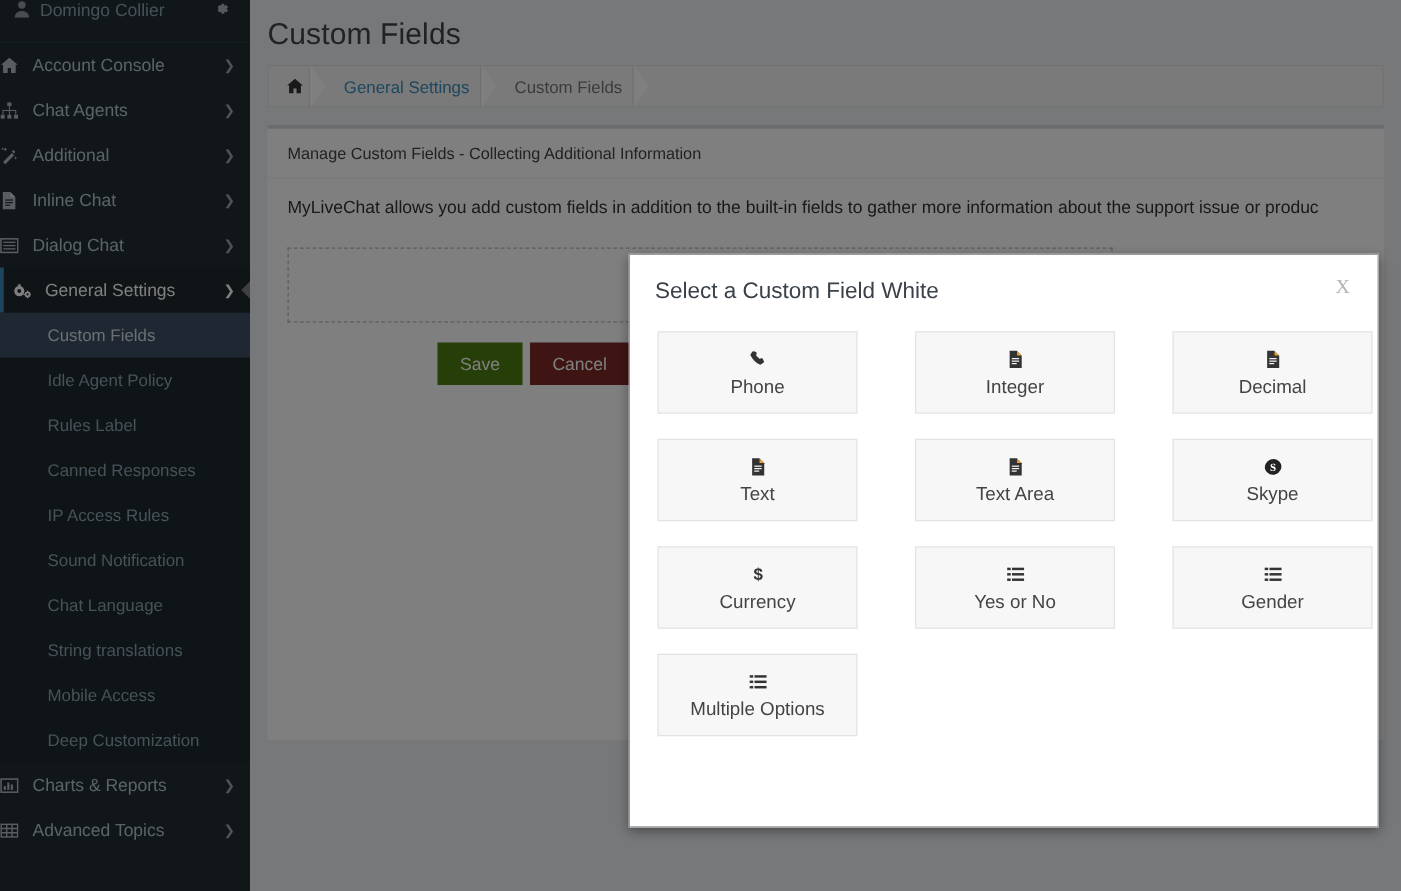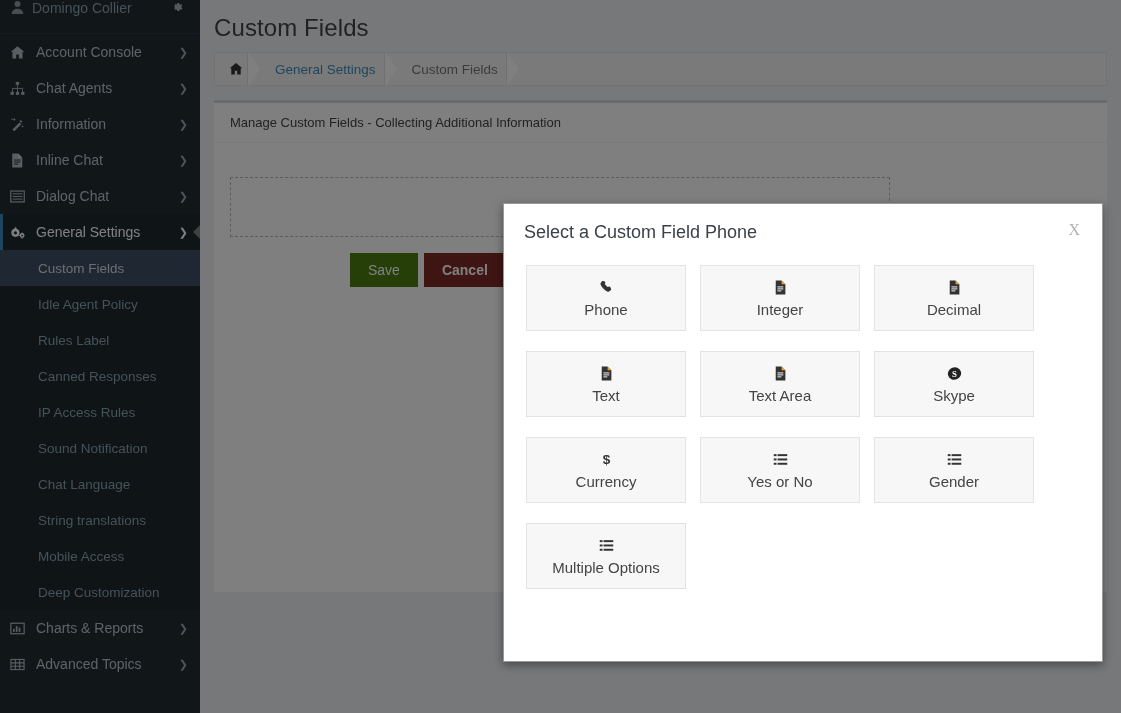--- a/index.html
+++ b/index.html
@@ -25,21 +25,21 @@
   }
   .user-icon { width: 22px; color: #8f9ba1; font-size: 15px; flex: 0 0 22px; }
   .user-name {
     color: #8aa4b1; font-size: 14px; flex: 1 1 auto;
     white-space: nowrap; overflow: hidden;
   }
   .user-gear { color: #a9b3b9; font-size: 14px; padding-right: 6px; }
 
   .nav-item {
     height: 36px; display: flex; align-items: center;
-    padding-left: 10px; padding-right: 12px;
+    padding-right: 12px;
     color: #b8c7ce; font-size: 14px; position: relative;
   }
   .nav-item .ic {
     width: 26px; flex: 0 0 26px; font-size: 14px; color: #b0bcc2;
     display: flex; align-items: center;
   }
   .nav-item .lbl { flex: 1 1 auto; white-space: nowrap; }
   .nav-item .arrow { font-size: 11px; color: #9aa6ac; }
   .nav-item.open {
     background: #1e282c; color: #ffffff;
@@ -126,21 +126,21 @@
     height: 60px;
     width: 660px;
   }
   .btn-row { margin-top: 16px; display: flex; gap: 6px; padding-left: 120px; }
   .btn {
     font-size: 14px; color: #fff; border: none;
     padding: 9px 18px; cursor: pointer;
     font-family: "Liberation Sans", sans-serif;
   }
   .btn-save { background: #4d7c0f; }
-  .btn-cancel { background: #7c2b26; font-weight: bold; }
+  .btn-cancel { background: #7c2b26; }
 
   
   #overlay {
     position: absolute; left: 0; top: 0;
     width: 1121px; height: 713px;
     background: rgba(0,0,0,0.5);
   }
 
   
   #modal {
@@ -162,21 +162,21 @@
   .modal-close {
     font-size: 16px; color: #b4b4b4; cursor: pointer;
     line-height: 1; padding: 0 2px; font-family: "Liberation Serif", serif;
   }
   .modal-body {
     padding: 22px 22px 0 22px;
   }
   .type-grid {
     display: grid;
     grid-template-columns: repeat(3, 160px);
-    gap: 20px 14px;
+    gap: 20px 46px;
   }
   .type-btn {
     height: 66px;
     background: #f7f7f7;
     border: 1px solid #e3e3e3;
     display: flex; flex-direction: column;
     align-items: center; justify-content: center;
     cursor: pointer; gap: 5px;
   }
   .type-btn .tic {
@@ -243,21 +243,21 @@
 
       <div class="nav-item">
         <span class="ic">
           <svg class="gl" width="15" height="15" viewBox="0 0 16 16" fill="#b0bcc2">
             <path d="M2.6 13.4l7.6-7.6 1.9 1.9-7.6 7.6z"></path>
             <path d="M11.4 3.1l1.8 1.8-1.3 1.3-1.8-1.8z"></path>
             <path d="M1.3 2.2l.9-.9.9.9-.9.9zM4.5 0.9l.5 1.3 1.3.5-1.3.5-.5 1.3-.5-1.3L2.7 2.7l1.3-.5z"></path>
             <path d="M13.3 8.6l.4 1 1 .4-1 .4-.4 1-.4-1-1-.4 1-.4z"></path>
           </svg>
         </span>
-        <span class="lbl">Information</span>
+        <span class="lbl">Additional</span>
         <span class="arrow">❯</span>
       </div>
 
       <div class="nav-item">
         <span class="ic">
           <svg class="gl" width="15" height="15" viewBox="0 0 16 16" fill="#b0bcc2">
             <path d="M2.4 0.6h6.3l4.4 4.4v10.4H2.4z"></path>
             <path d="M9 0.9v3.9h3.9z" fill="#d8dee2"></path>
             <rect x="4.3" y="7" width="6.8" height="1" fill="#222d32"></rect>
             <rect x="4.3" y="9.2" width="6.8" height="1" fill="#222d32"></rect>
@@ -370,34 +370,35 @@
         <span>General Settings</span>
       </div>
       <div class="crumb last">
         <span>Custom Fields</span>
       </div>
     </div>
 
     <div class="box">
       <div class="box-header">Manage Custom Fields - Collecting Additional Information</div>
       <div class="box-body">
+        <p class="intro-text">MyLiveChat allows you add custom fields in addition to the built-in fields to gather more information about the support issue or produc</p>
         <div class="dashed-area"></div>
         <div class="btn-row">
           <button class="btn btn-save">Save</button>
           <button class="btn btn-cancel">Cancel</button>
         </div>
       </div>
     </div>
   </div>
 
   <div id="overlay"></div>
 
   <div id="modal">
     <div class="modal-header">
-      <div class="modal-title">Select a Custom Field Phone</div>
+      <div class="modal-title">Select a Custom Field White</div>
       <div class="modal-close">X</div>
     </div>
     <div class="modal-body">
       <div class="type-grid">
 
         <div class="type-btn">
           <span class="tic">
             <svg class="gl" width="15" height="15" viewBox="0 0 16 16" fill="#333">
               <path d="M4.3 1.1c-.5-.2-1 0-1.3.4L1.7 3.4c-.3.4-.3.9-.1 1.3 1.5 3.3 4.4 6.2 7.7 7.7.4.2.9.1 1.3-.2l1.9-1.3c.4-.3.6-.8.4-1.3l-.9-2.1c-.2-.4-.6-.6-1-.5l-1.9.4-2.8-2.8.4-1.9c.1-.4-.1-.8-.5-1z"></path>
             </svg>

